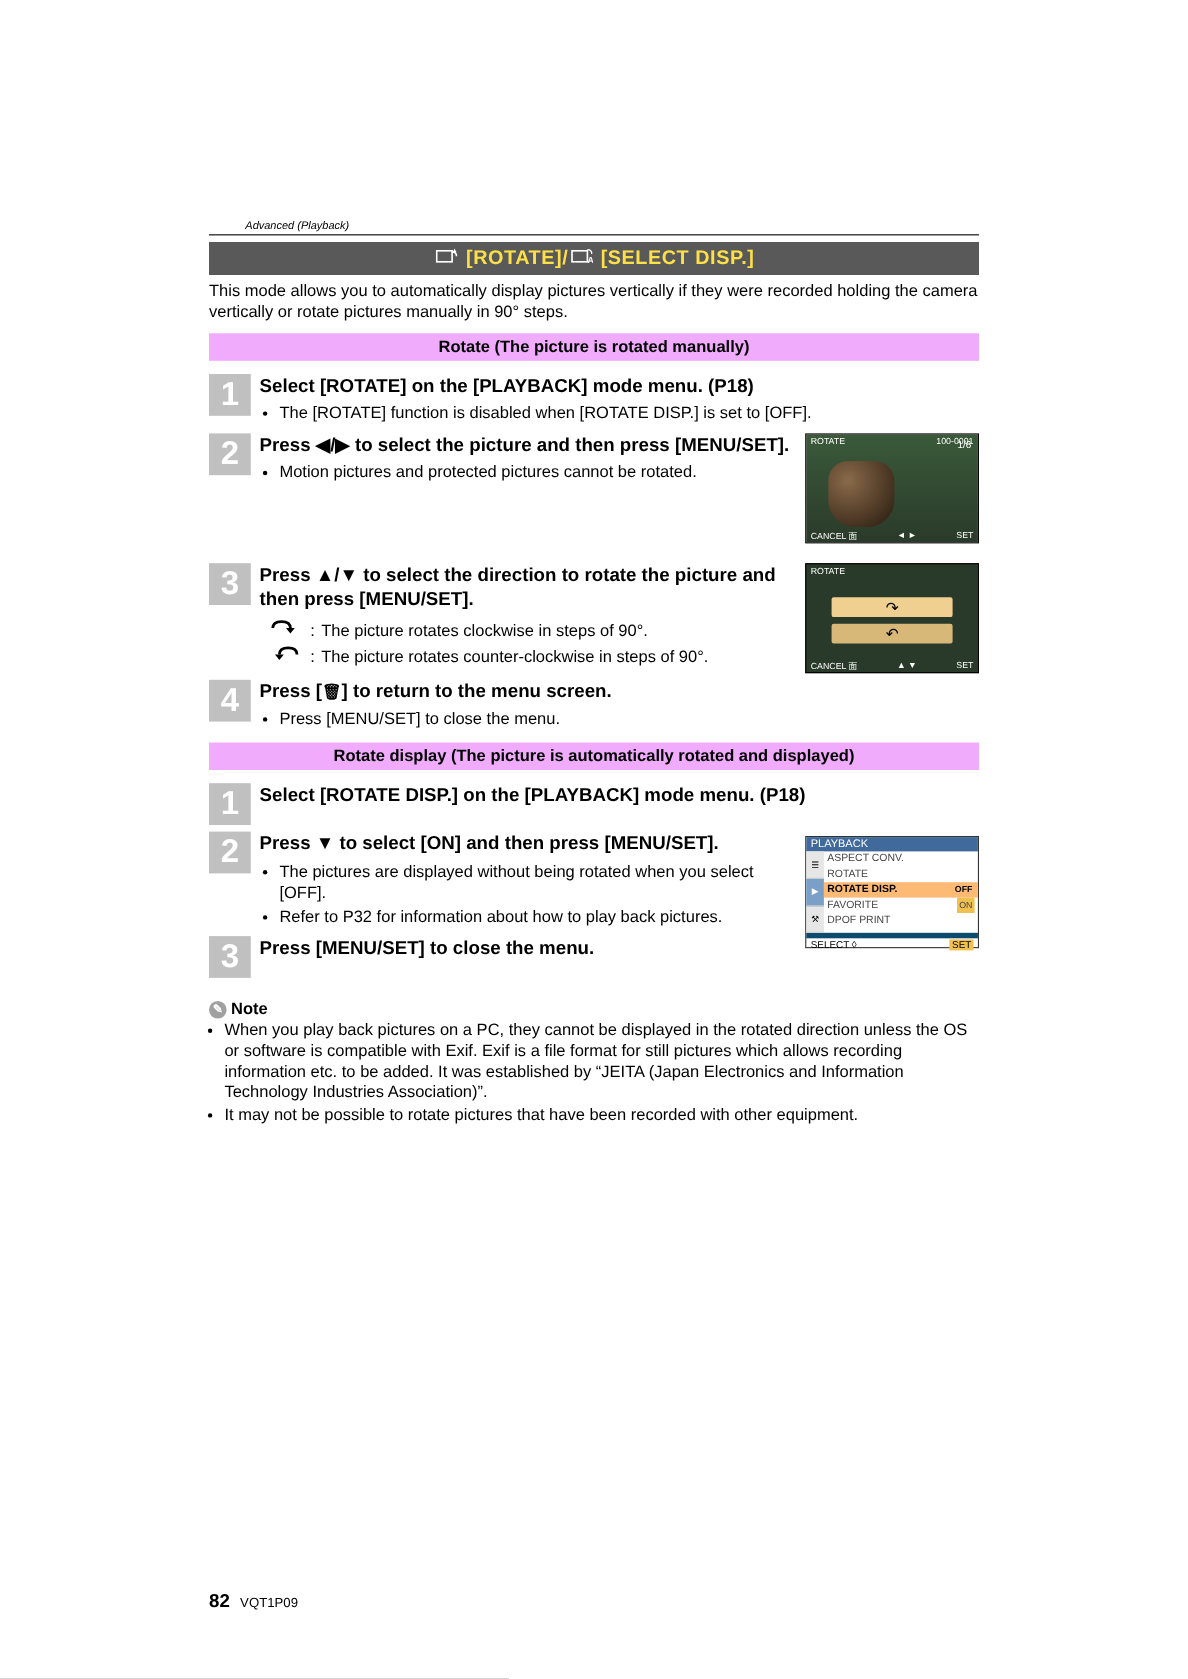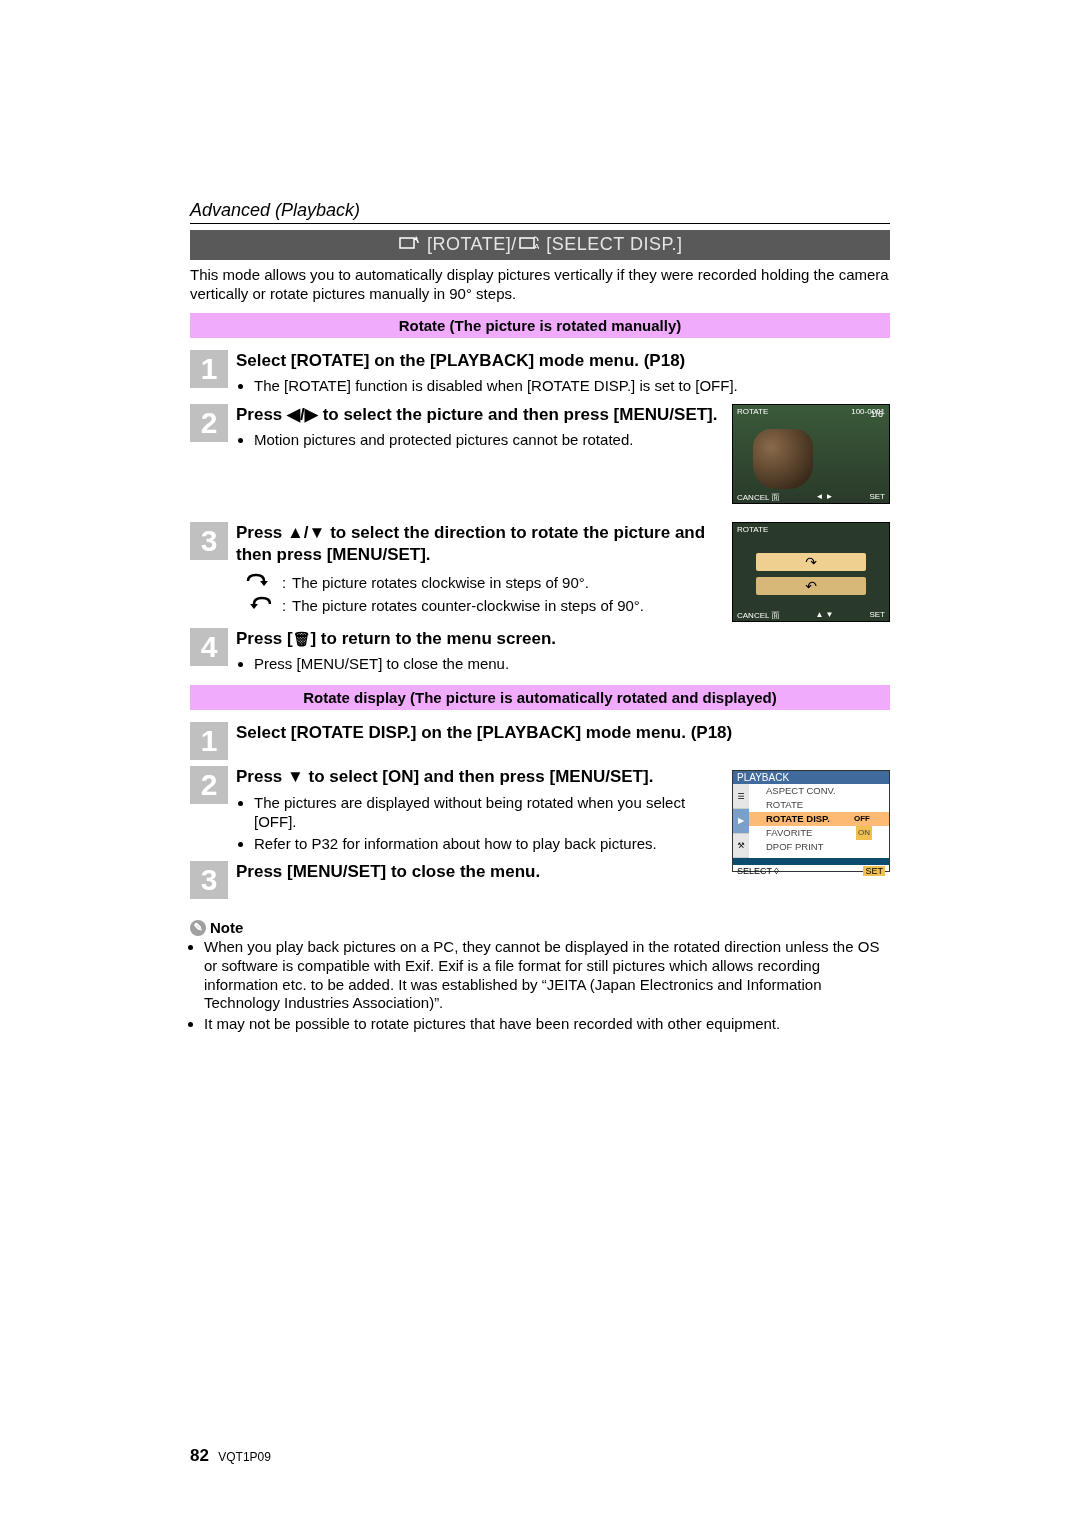--- a/index.html
+++ b/index.html
@@ -13,32 +13,33 @@
   .page {
     width: 1080px;
     height: 1526px;
     background: #fff;
     box-sizing: border-box;
     padding: 200px 190px 60px 190px;
     position: relative;
   }
   .section-label {
     font-style: italic;
-    font-size: 18px;
+    font-size: 10px;
     margin-bottom: 2px;
+    margin-left: 33px;
   }
   .hr-top {
     border: none;
     border-top: 1px solid #000;
     margin: 0 0 6px 0;
   }
   .title-bar {
     background: #595959;
-    color: #e5e5e5;
-    font-weight: normal;
+    color: #fde047;
+    font-weight: bold;
     font-size: 18px;
     text-align: center;
     padding: 4px 0;
     letter-spacing: 0.5px;
   }
   .title-icon {
     display: inline-block;
     vertical-align: middle;
     margin: 0 2px;
   }
@@ -149,25 +150,25 @@
     background: #fff;
     font-size: 9.5px;
     position: relative;
   }
   .ms-title { background:#416a9c; color:#fff; padding:1px 4px; font-size:10px; font-weight:normal;}
   .ms-body { display:flex; height:74px;}
   .ms-tabs { width:16px; background:#e6e6e6; display:flex; flex-direction:column;}
   .ms-tab { flex:1; border-bottom:1px solid #ccc; display:flex;align-items:center;justify-content:center; font-size:8px;}
   .ms-tab.sel { background:#7aa0c8; color:#fff;}
   .ms-items { flex:1;}
-  .ms-item { display:flex; justify-content:space-between; padding:0 17px; line-height:14px; height:14px; color:#444;}
+  .ms-item { display:flex; justify-content:space-between; padding:0 3px; line-height:14px; height:14px; color:#444;}
   .ms-item.sel { background:#fdba74; color:#000; font-weight:bold;}
   .ms-item .val { font-size:8px; padding:0 2px;}
   .ms-item .val.on { background:#f0c050; }
-  .ms-footer { display:flex; justify-content:space-between; padding:1px 4px; font-size:9px; border-top:7px solid #0c4a6e;}
+  .ms-footer { display:flex; justify-content:space-between; padding:1px 4px; font-size:9px; border-top:5px solid #0c4a6e;}
   .ms-footer .set { background:#f0c050; padding:0 2px;}
 
   .note-head { font-weight: bold; font-size:15px; margin-top:14px; display:flex; align-items:center; gap:4px;}
   .note-icon { width:16px; height:16px; border-radius:50%; background:#a0a0a0; display:inline-flex; align-items:center; justify-content:center; color:#fff; font-size:11px;}
   .note-list { margin:2px 0 0 0; padding:0 0 0 14px; font-size:15px; line-height:1.25;}
   .note-list li { margin-bottom:2px;}
 
   .footer { position:absolute; bottom:60px; left:190px; font-size:12px;}
   .footer .pn { font-weight:bold; font-size:17px; margin-right:6px;}
 

